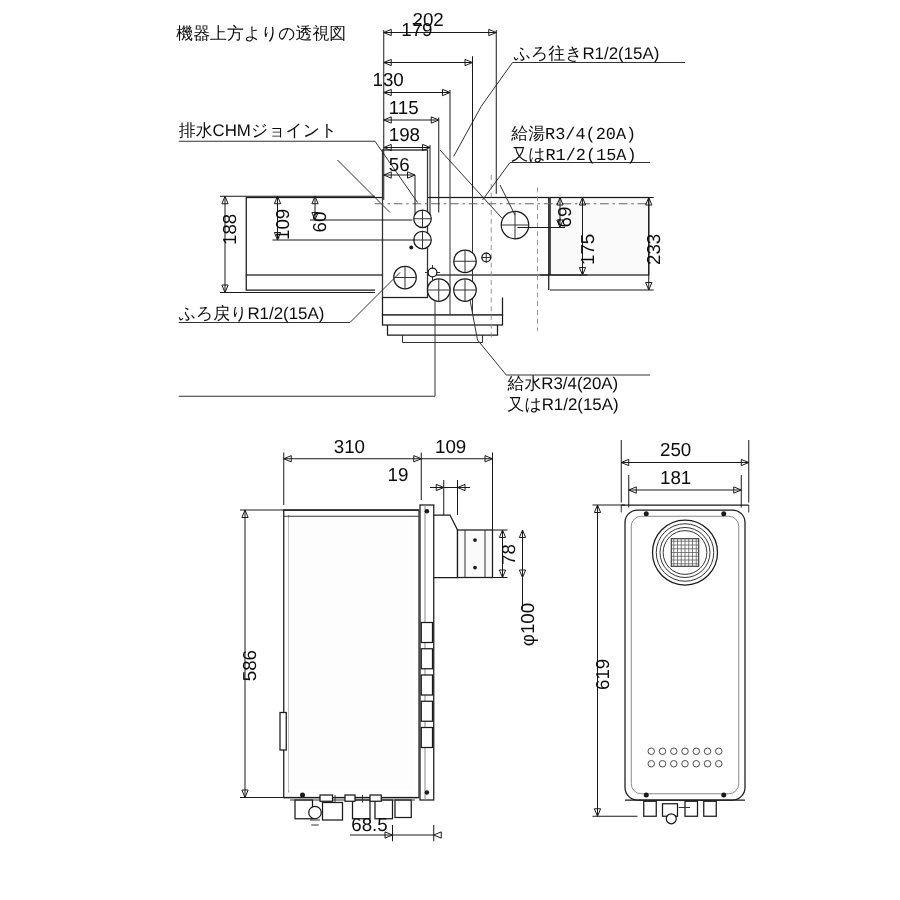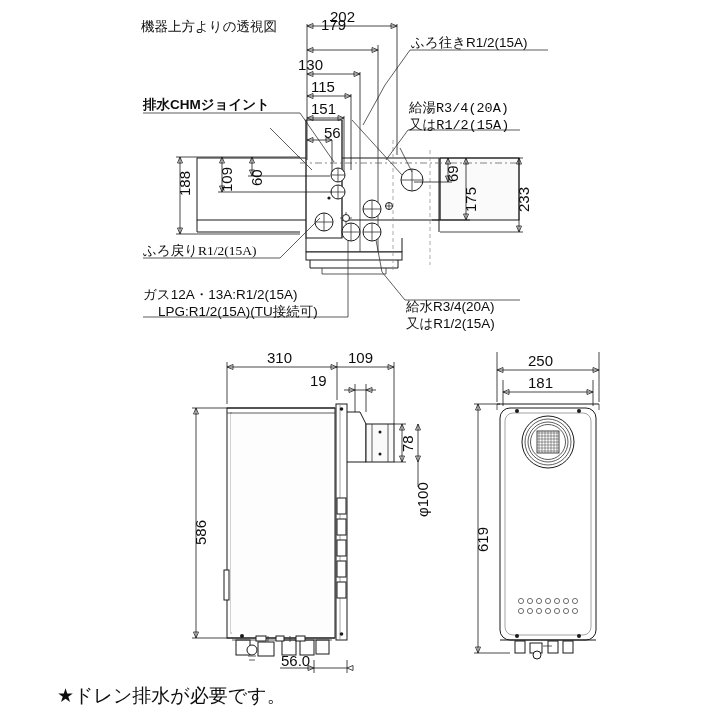--- a/index.html
+++ b/index.html
@@ -358,53 +358,50 @@
       <path class="dimln" d="M474 653 L510 653"></path>
     </g>
   </svg>
 
   <div class="txt title-jp" style="left:141px; top:19px;">機器上方よりの透視図</div>
 
   <div class="txt dim" style="left:330px; top:8px;">202</div>
   <div class="txt dim" style="left:321px; top:16px;">179</div>
   <div class="txt dim" style="left:298px; top:56px;">130</div>
   <div class="txt dim" style="left:311px; top:78px;text-align:center;">115</div>
-  <div class="txt dim" style="left:311px; top:100px;">151</div>
-  <div class="txt dim" style="left:324px; top:124px;">56</div>
+  <div class="txt dim" style="left:311px; top:100px;">198</div>
+  <div class="txt dim" style="left:311px; top:124px;">56</div>
 
   <div class="txt dim-v" style="left:176px; top:196px;">188</div>
   <div class="txt dim-v" style="left:218px; top:192px;">109</div>
   <div class="txt dim-v" style="left:248px; top:186px;">60</div>
 
   <div class="txt dim-v" style="left:444px; top:182px;">69</div>
   <div class="txt dim-v" style="left:462px; top:212px;">175</div>
   <div class="txt dim-v" style="left:515px; top:212px;">233</div>
 
-  <div class="txt lbl-jp" style="left:143px; top:97px;font-weight:bold;">排水CHMジョイント</div>
+  <div class="txt lbl-jp" style="left:143px; top:97px;">排水CHMジョイント</div>
 
   <div class="txt lbl-jp" style="left:411px; top:35px;">ふろ往きR1/2(15A)</div>
 
   <div class="txt lbl-jp" style="left:409px; top:101px;font-family:Liberation Mono, monospace;">給湯R3/4(20A)
 又はR1/2(15A)</div>
 
-  <div class="txt lbl-jp" style="left:143px; top:243px;font-family:Liberation Serif, serif;">ふろ戻りR1/2(15A)</div>
-
-  <div class="txt lbl-jp" style="left:143px; top:287px;">ガス12A・13A:R1/2(15A)
-    LPG:R1/2(15A)(TU接続可)</div>
+  <div class="txt lbl-jp" style="left:143px; top:243px;">ふろ戻りR1/2(15A)</div>
+
 
   <div class="txt lbl-jp" style="left:406px; top:271px;margin-top:28px;">給水R3/4(20A)
 又はR1/2(15A)</div>
 
   <div class="txt dim" style="left:267px; top:349px;">310</div>
   <div class="txt dim" style="left:348px; top:349px;">109</div>
   <div class="txt dim" style="left:310px; top:372px;">19</div>
   <div class="txt dim-v" style="left:399px; top:452px;">78</div>
   <div class="txt dim-v" style="left:414px; top:517px;">φ100</div>
   <div class="txt dim-v" style="left:192px; top:545px;">586</div>
-  <div class="txt dim" style="left:281px; top:652px;">56.0</div>
+  <div class="txt dim" style="left:281px; top:652px;">68.5</div>
 
   <div class="txt dim" style="left:528px; top:352px;">250</div>
   <div class="txt dim" style="left:528px; top:374px;">181</div>
   <div class="txt dim-v" style="left:474px; top:552px;">619</div>
 
-  <div class="txt caption" style="left:57px; top:684px;">★ドレン排水が必要です。</div>
 
 </div>
 
 </body></html>

